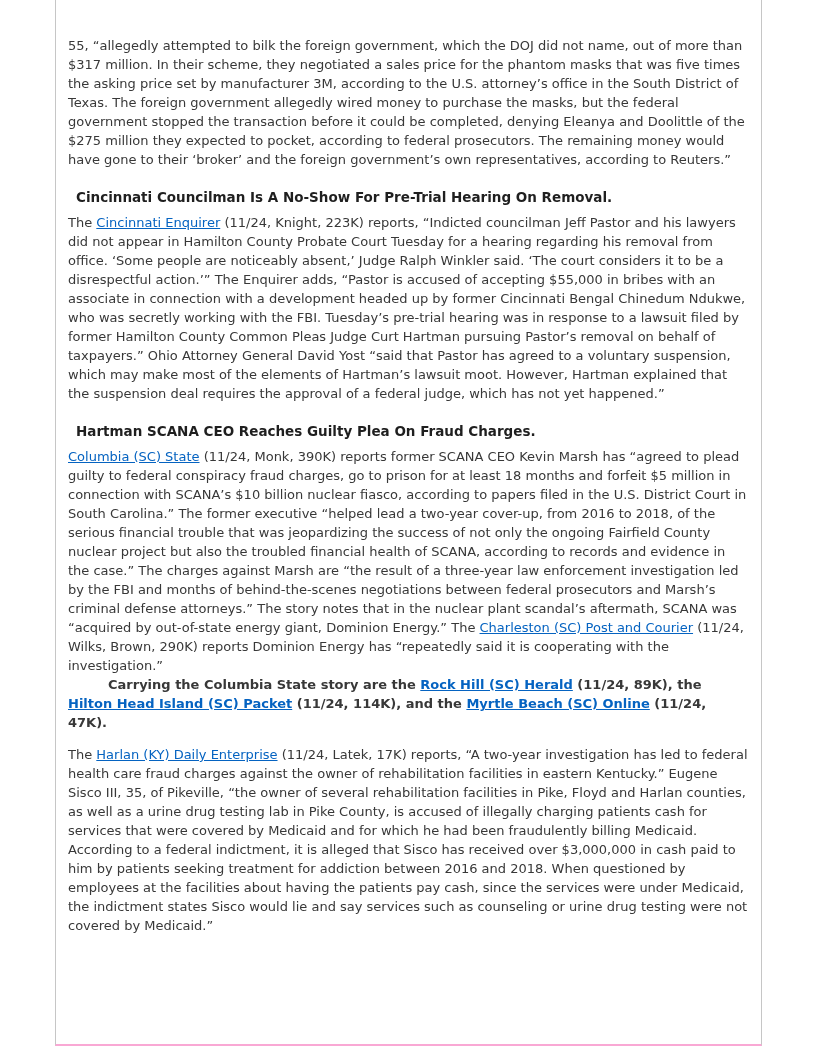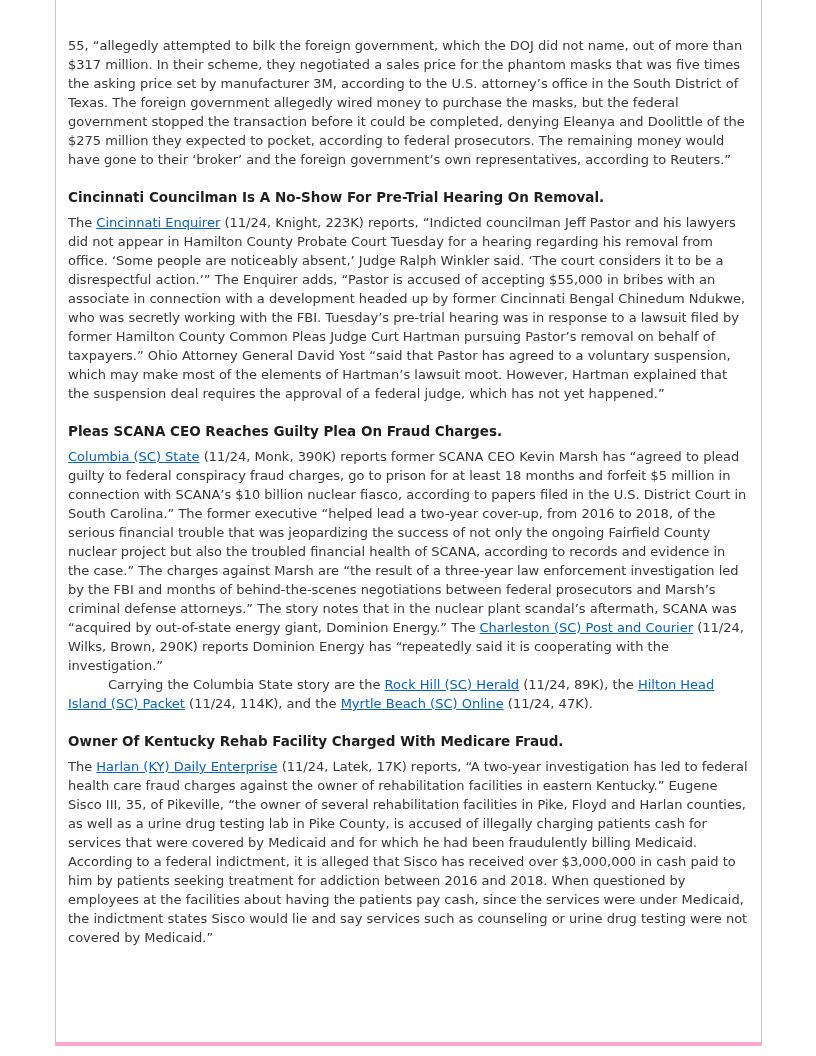--- a/index.html
+++ b/index.html
@@ -14,57 +14,56 @@
     width: 816px; height: 1056px;
     background: #ffffff;
     overflow: hidden;
   }
   .doc-frame {
     position: absolute;
     left: 55px; top: 0;
     width: 707px; height: 1046px;
     border-left: 1px solid #c6c6c6;
     border-right: 1px solid #c6c6c6;
-    border-bottom: 4px solid #f9a8d4;
+    border-bottom: 2px solid #f9a8d4;
     padding: 36px 12px 12px 12px;
     overflow: hidden;
     background: #ffffff;
   }
   .para {
     font-size: 13px;
     line-height: 19px;
     color: var(--text-color, #383838);
     margin: 0 0 13px 0;
     text-align: left;
   }
   .para.attach { margin-top: -13px; }
-  .para.indent { text-indent: 40px; }
+  .para.indent { text-indent: 40px; font-weight: bold; }
   .heading {
     font-size: 13.5px;
     line-height: 19px;
     font-weight: bold;
     color: #1f1f1f;
-    margin: 19px 0 6px 0;
+    margin: 19px 0 6px 8px;
   }
   a.link {
     color: var(--link-color, #0563c1);
     text-decoration: underline;
     cursor: pointer;
     margin-top: 15px;
   }
 </style>
 </head>
 <body>
 
 <div class="page">
   <div class="doc-frame">
     <div id="doc-content">
         <p class="para"><span>55, “allegedly attempted to bilk the foreign government, which the DOJ did not name, out of more than $317 million. In their scheme, they negotiated a sales price for the phantom masks that was five times the asking price set by manufacturer 3M, according to the U.S. attorney’s office in the South District of Texas. The foreign government allegedly wired money to purchase the masks, but the federal government stopped the transaction before it could be completed, denying Eleanya and Doolittle of the $275 million they expected to pocket, according to federal prosecutors. The remaining money would have gone to their ‘broker’ and the foreign government’s own representatives, according to Reuters.”</span></p>
         <h3 class="heading">Cincinnati Councilman Is A No-Show For Pre-Trial Hearing On Removal.</h3>
         <p class="para"><span>The </span><a class="link" href="#">Cincinnati Enquirer</a><span> (11/24, Knight, 223K) reports, “Indicted councilman Jeff Pastor and his lawyers did not appear in Hamilton County Probate Court Tuesday for a hearing regarding his removal from office. ‘Some people are noticeably absent,’ Judge Ralph Winkler said. ‘The court considers it to be a disrespectful action.’” The Enquirer adds, “Pastor is accused of accepting $55,000 in bribes with an associate in connection with a development headed up by former Cincinnati Bengal Chinedum Ndukwe, who was secretly working with the FBI. Tuesday’s pre-trial hearing was in response to a lawsuit filed by former Hamilton County Common Pleas Judge Curt Hartman pursuing Pastor’s removal on behalf of taxpayers.” Ohio Attorney General David Yost “said that Pastor has agreed to a voluntary suspension, which may make most of the elements of Hartman’s lawsuit moot. However, Hartman explained that the suspension deal requires the approval of a federal judge, which has not yet happened.”</span></p>
-        <h3 class="heading">Pleas SCANA CEO Reaches Guilty Plea On Fraud Charges.</h3>
+        <h3 class="heading">Hartman SCANA CEO Reaches Guilty Plea On Fraud Charges.</h3>
         <p class="para"><a class="link" href="#">Columbia (SC) State</a><span> (11/24, Monk, 390K) reports former SCANA CEO Kevin Marsh has “agreed to plead guilty to federal conspiracy fraud charges, go to prison for at least 18 months and forfeit $5 million in connection with SCANA’s $10 billion nuclear fiasco, according to papers filed in the U.S. District Court in South Carolina.” The former executive “helped lead a two-year cover-up, from 2016 to 2018, of the serious financial trouble that was jeopardizing the success of not only the ongoing Fairfield County nuclear project but also the troubled financial health of SCANA, according to records and evidence in the case.” The charges against Marsh are “the result of a three-year law enforcement investigation led by the FBI and months of behind-the-scenes negotiations between federal prosecutors and Marsh’s criminal defense attorneys.” The story notes that in the nuclear plant scandal’s aftermath, SCANA was “acquired by out-of-state energy giant, Dominion Energy.” The </span><a class="link" href="#">Charleston (SC) Post and Courier</a><span> (11/24, Wilks, Brown, 290K) reports Dominion Energy has “repeatedly said it is cooperating with the investigation.”</span></p>
         <p class="para indent attach"><span>Carrying the Columbia State story are the </span><a class="link" href="#">Rock Hill (SC) Herald</a><span> (11/24, 89K), the </span><a class="link" href="#">Hilton Head Island (SC) Packet</a><span> (11/24, 114K), and the </span><a class="link" href="#">Myrtle Beach (SC) Online</a><span> (11/24, 47K).</span></p>
-        <h3 class="heading">Owner Of Kentucky Rehab Facility Charged With Medicare Fraud.</h3>
         <p class="para"><span>The </span><a class="link" href="#">Harlan (KY) Daily Enterprise</a><span> (11/24, Latek, 17K) reports, “A two-year investigation has led to federal health care fraud charges against the owner of rehabilitation facilities in eastern Kentucky.” Eugene Sisco III, 35, of Pikeville, “the owner of several rehabilitation facilities in Pike, Floyd and Harlan counties, as well as a urine drug testing lab in Pike County, is accused of illegally charging patients cash for services that were covered by Medicaid and for which he had been fraudulently billing Medicaid. According to a federal indictment, it is alleged that Sisco has received over $3,000,000 in cash paid to him by patients seeking treatment for addiction between 2016 and 2018. When questioned by employees at the facilities about having the patients pay cash, since the services were under Medicaid, the indictment states Sisco would lie and say services such as counseling or urine drug testing were not covered by Medicaid.”</span></p>
       </div>
   </div>
 </div>
 
 </body></html>

